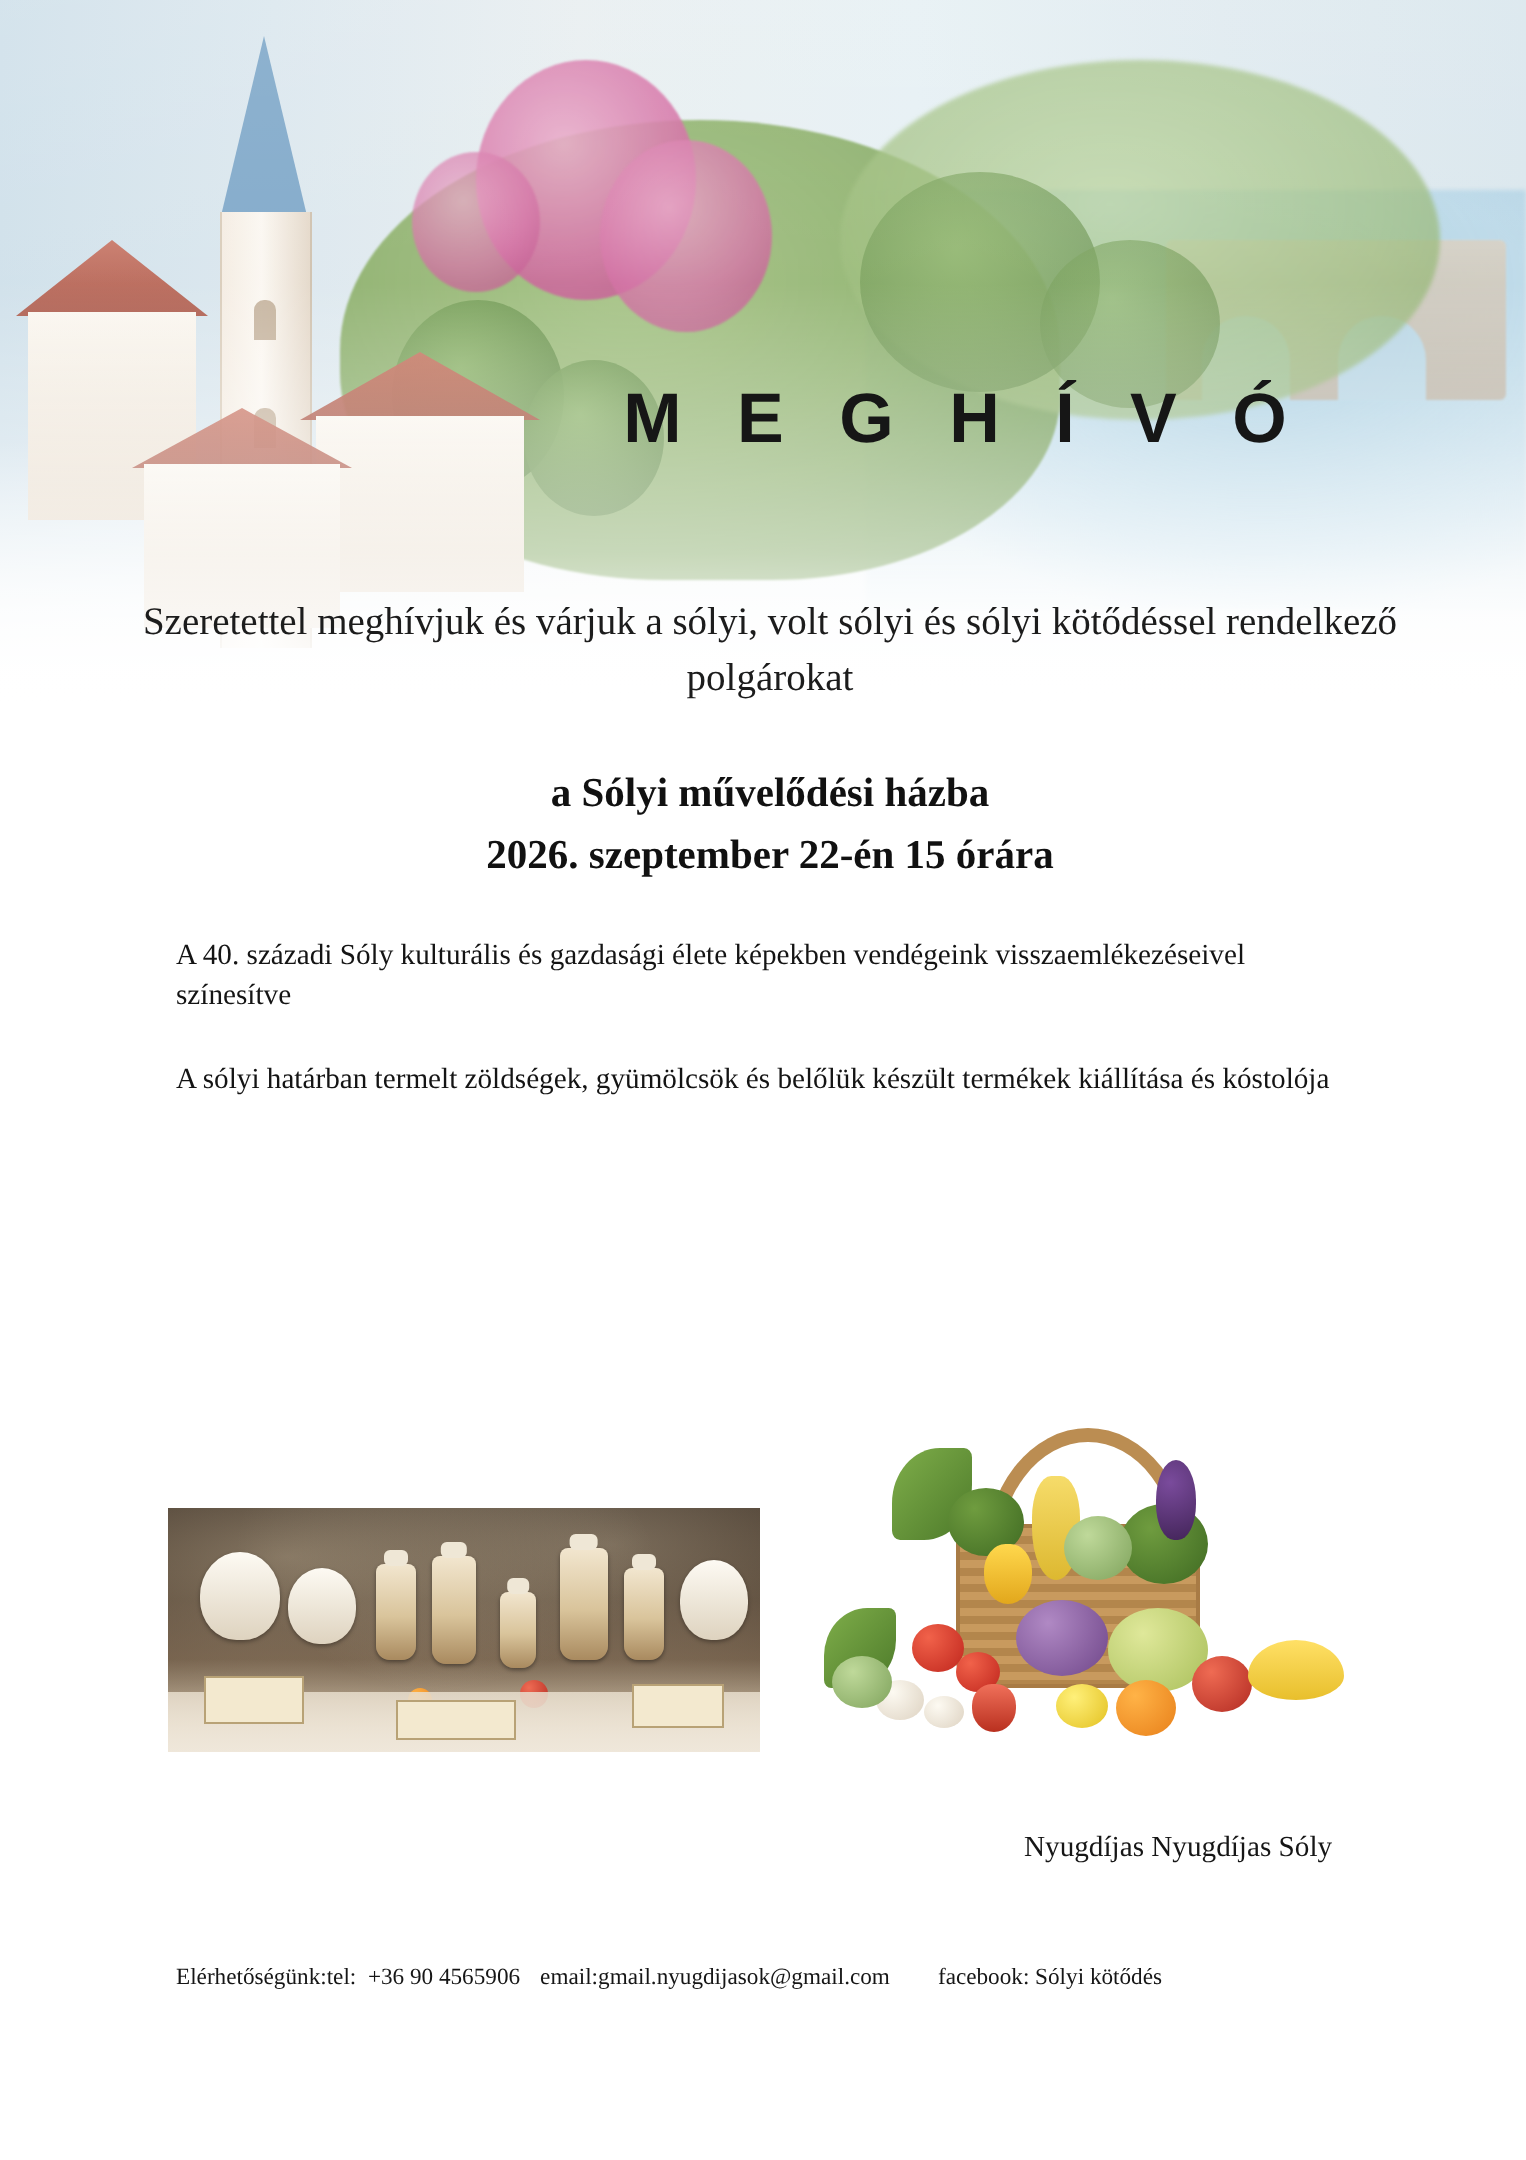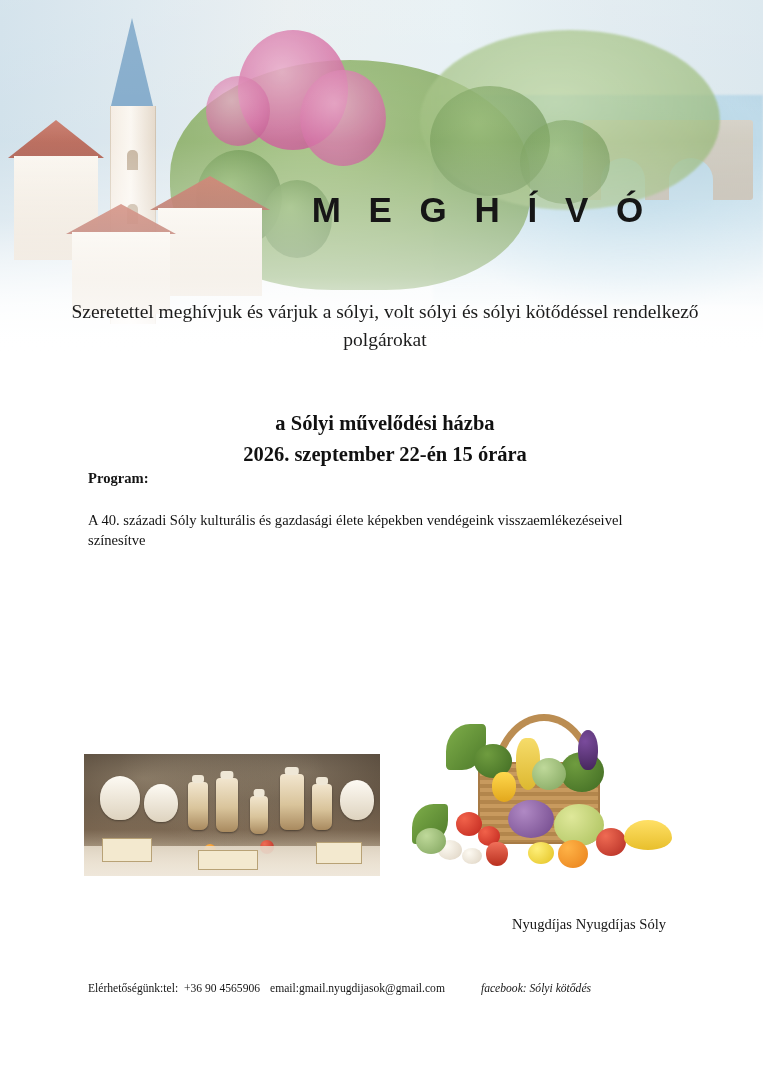--- a/index.html
+++ b/index.html
@@ -194,21 +194,20 @@
   .venue {
     position: absolute;
     left: 60px;
     top: 382px;
     width: 650px;
     text-align: center;
     font-weight: bold;
     font-size: 20.5px;
     line-height: 31px;
     color: #111;
-    margin-top: 26px;
   }
 
   
   .program {
     position: absolute;
     left: 88px;
     top: 468px;
     width: 592px;
     font-size: 14.6px;
     line-height: 20px;
@@ -379,21 +378,21 @@
     top: 982px;
     width: 600px;
     font-size: 11.6px;
     color: #161616;
     display: flex;
     gap: 0;
     align-items: baseline;
   }
   .contact .tel { white-space: pre; }
   .contact .mail { white-space: pre; margin-left: 10px; }
-  .contact .fb { white-space: pre; margin-left: 36px; font-style: italic; }
+  .contact .fb { white-space: pre; margin-left: 24px; }
 </style>
 </head>
 <body>
 
 <div class="hero">
   <div class="hero-sky"></div>
   <div class="hero-water"></div>
   <div class="hero-bridge"></div>
 
   <div class="hero-hill-a"></div>
@@ -434,22 +433,22 @@
 <div class="title">M E G H Í V Ó</div>
 
 <div class="invite-line">Szeretettel meghívjuk és várjuk a sólyi, volt sólyi és sólyi kötődéssel rendelkező polgárokat</div>
 
 <div class="venue">
   <div>a Sólyi művelődési házba</div>
   <div>2026. szeptember 22-én 15 órára</div>
 </div>
 
 <div class="program">
-  <h3>Program:</h3>
   <p>A 40. századi Sóly kulturális és gazdasági élete képekben vendégeink visszaemlékezéseivel színesítve</p>
+  <p> A sólyi határban termelt zöldségek, gyümölcsök és belőlük készült termékek kiállítása és kóstolója</p>
 </div>
 
 <div class="photo-crafts">
   <div class="crafts-bg"></div>
   <div class="cloth" style="left:16px; top:22px; width:40px; height:44px;"></div>
   <div class="cloth" style="left:60px; top:30px; width:34px; height:38px;"></div>
   <div class="jar" style="left:104px; top:28px; width:20px; height:48px;"></div>
   <div class="jar" style="left:132px; top:24px; width:22px; height:54px;"></div>
   <div class="jar" style="left:196px; top:20px; width:24px; height:56px;"></div>
   <div class="jar" style="left:228px; top:30px; width:20px; height:46px;"></div>

